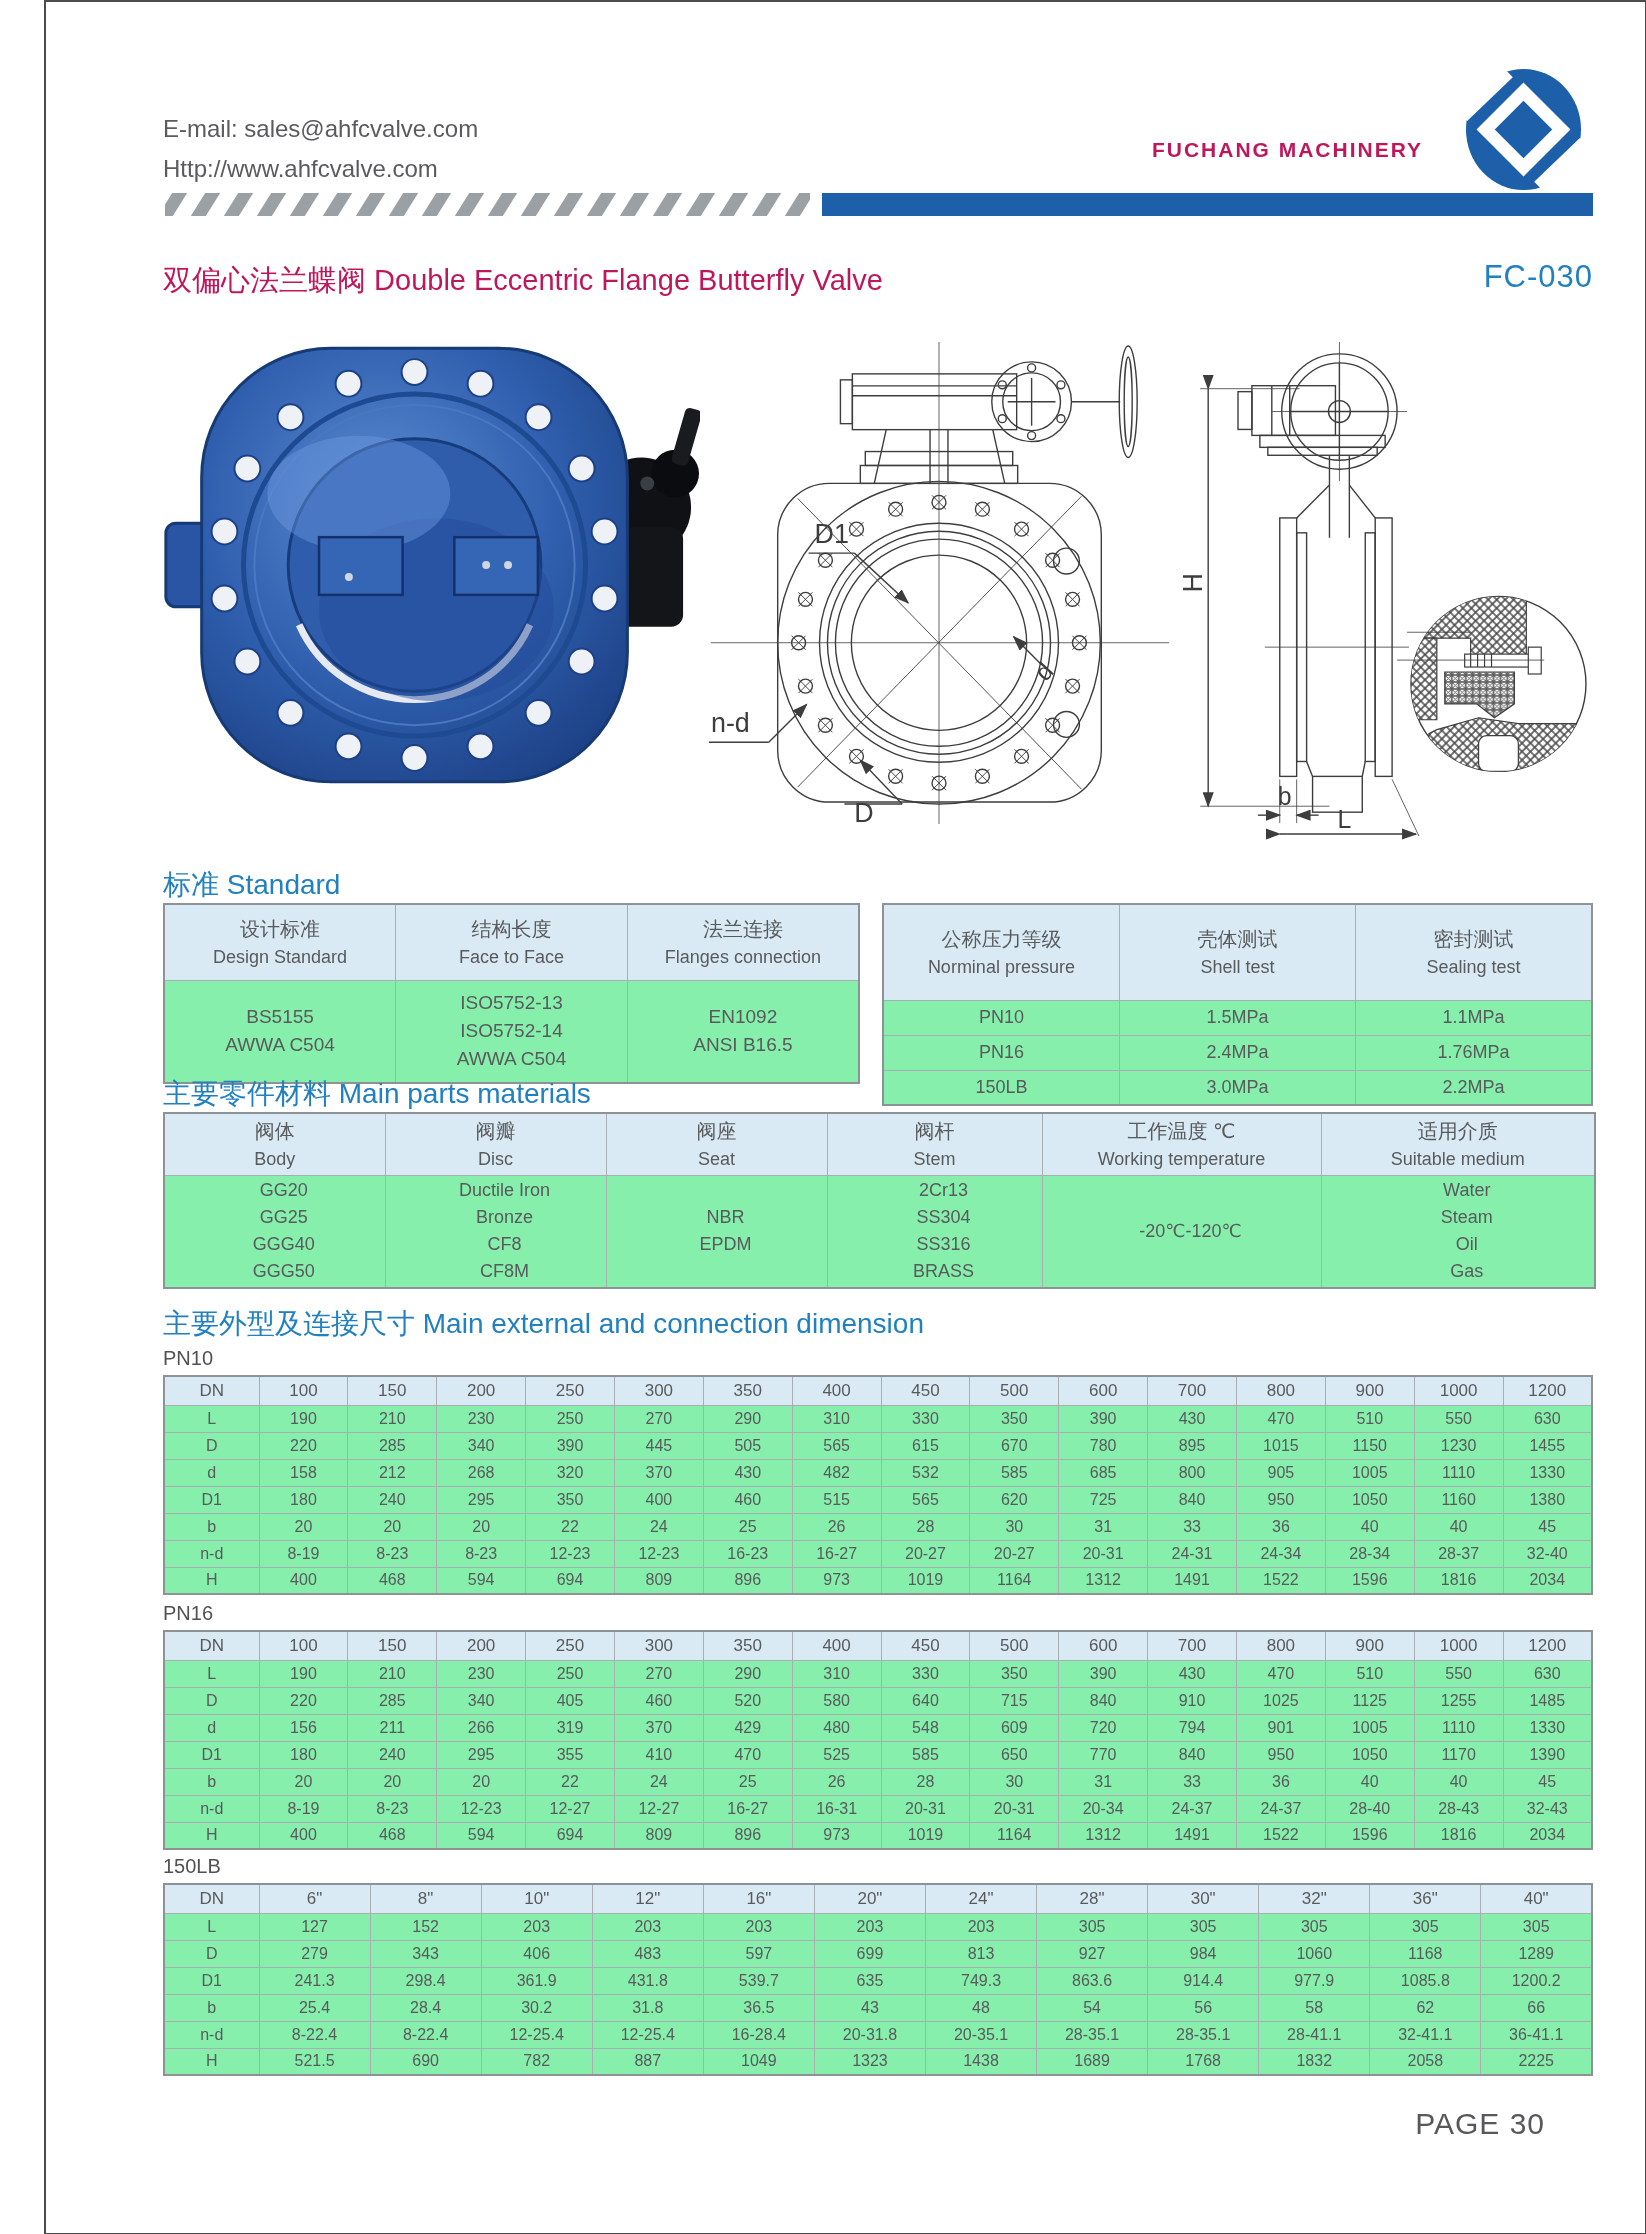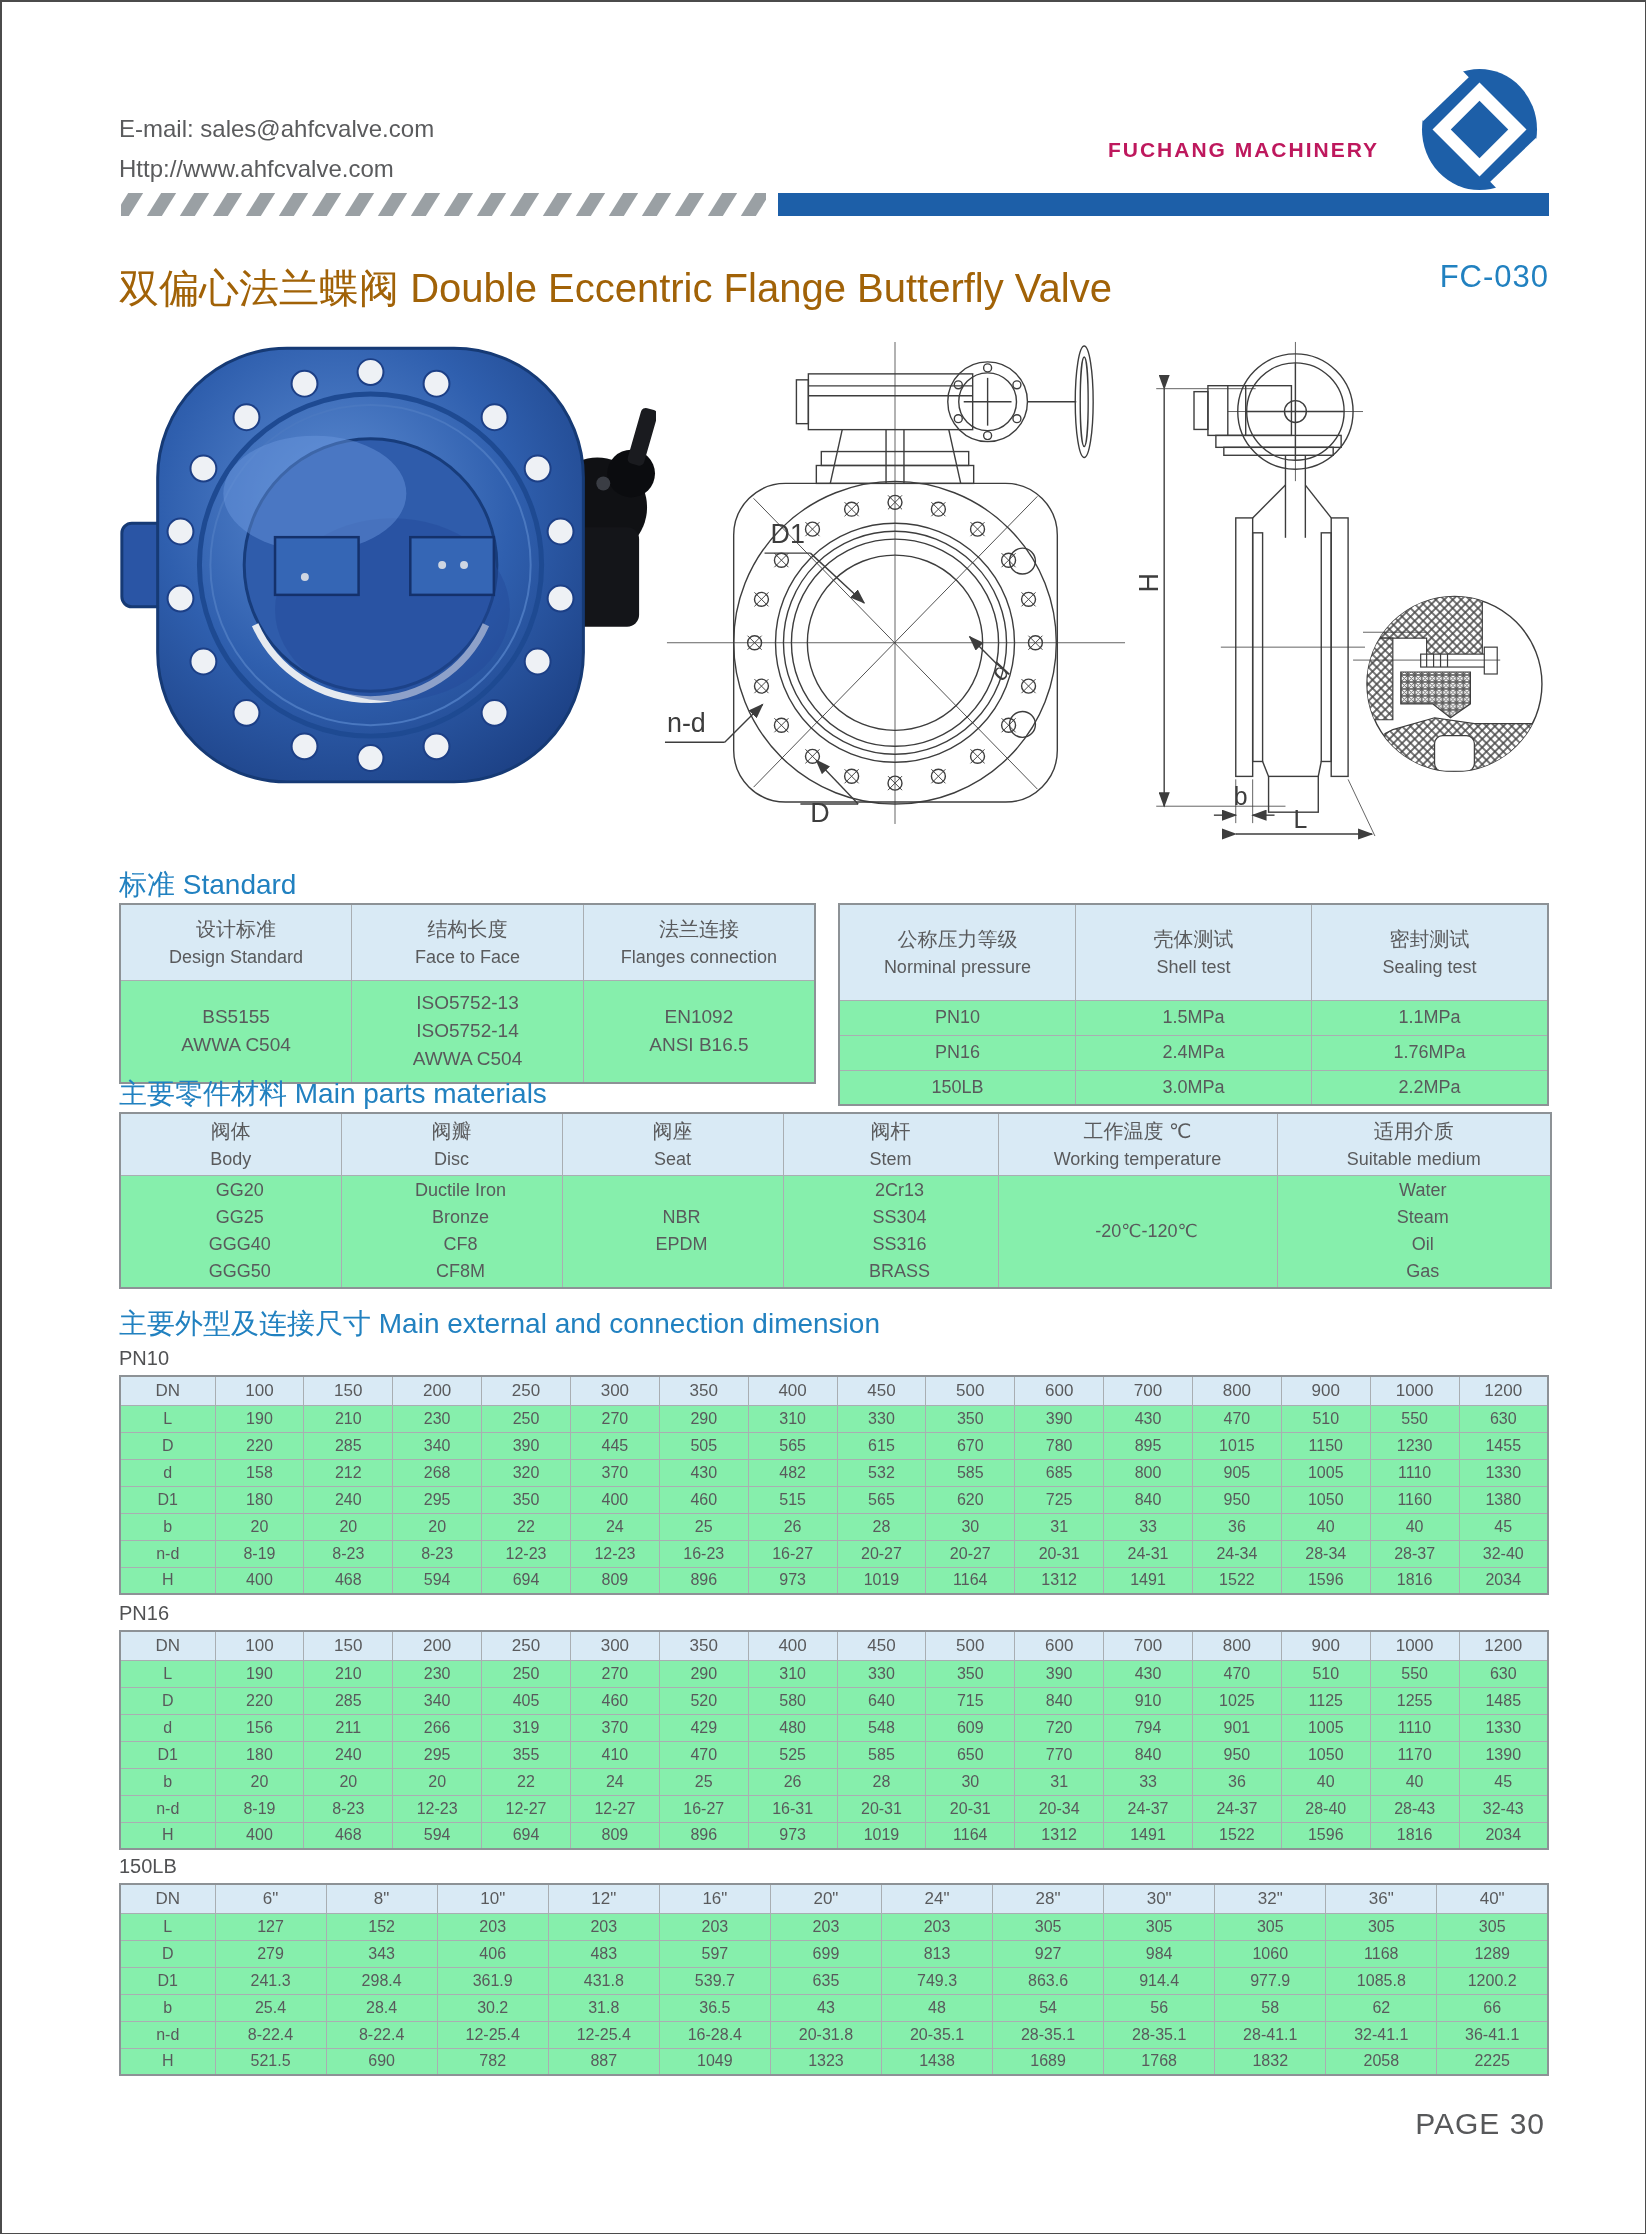--- a/index.html
+++ b/index.html
@@ -1,33 +1,33 @@
 <!DOCTYPE html>
 <html><head>
 <meta charset="utf-8">
 <style>
   * { margin:0; padding:0; box-sizing:border-box; }
   html,body { width:1647px; height:2235px; background:#ffffff; overflow:hidden; }
   body { font-family:"Liberation Sans","DejaVu Sans",sans-serif; color:#58595b; position:relative; }
-  .page { position:absolute; inset:0; border:2px solid #4b4b4b; background:#fff; }
+  .page { position:absolute; inset:0; border:2px solid #4b4b4b; background:#fff;margin-left:44px; }
   .abs { position:absolute; }
 
   
   .email { left:117px; top:107px; font-size:24px; line-height:40px; color:#5a5b5d; }
   .logo-cn { left:1085px; top:76px; width:313px; text-align:center; font-size:60px; font-weight:bold;
              color:#9da0a3; letter-spacing:6px; white-space:nowrap; }
   .logo-en { left:1085px; top:136px; width:313px; text-align:center; font-size:21px; font-weight:bold;
              color:#be185d; letter-spacing:2px; white-space:nowrap; }
   .emblem { left:1417px; top:66px; }
   .stripes { left:119px; top:191px; width:645px; height:23px; display:flex; gap:18px; overflow:hidden; }
   .stripes div { width:15px; height:23px; background:#9aa0a4; transform:skewX(-32deg); flex:0 0 auto; }
   .bluebar { left:776px; top:191px; width:771px; height:23px; background:#1d5fa8; }
 
   
-  .doc-title { left:117px; top:259px; font-size:40px; color:#a16207; white-space:nowrap; }
+  .doc-title { left:117px; top:259px; font-size:29px; color:#be185d; white-space:nowrap; }
   .model { left:1323px; top:257px; width:224px; text-align:right; font-size:31px; color:#2181c0; letter-spacing:1px; }
 
   
   .sec-title { font-size:28px; color:#2181c0; white-space:nowrap; }
   .sub-label { font-size:20px; color:#505153; }
 
   
   table.t { border-collapse:collapse; table-layout:fixed; background:#86efac; }
   table.t { border:2px solid #8d9296; }
   .t th,.t td { border:1px solid #a9aeb2; text-align:center; vertical-align:middle;

